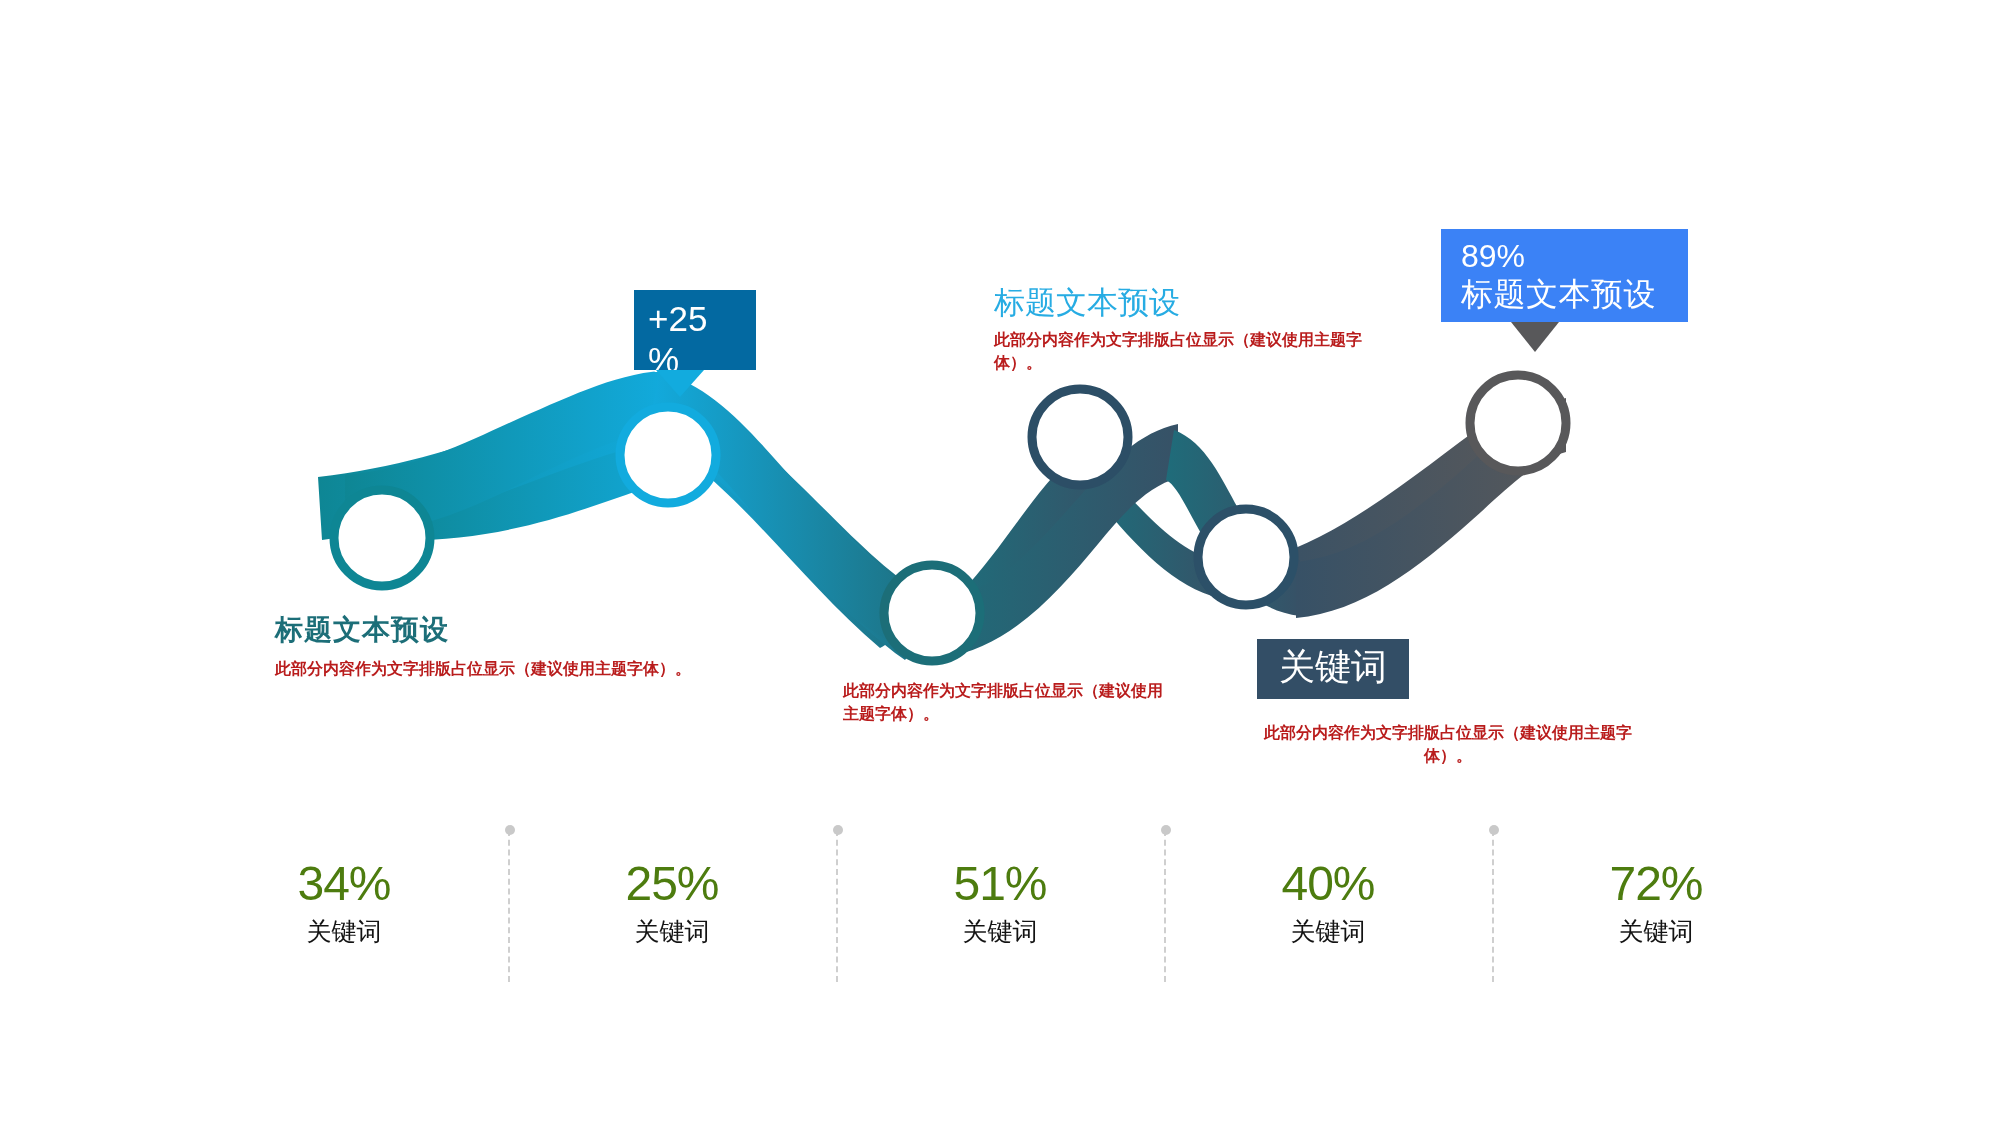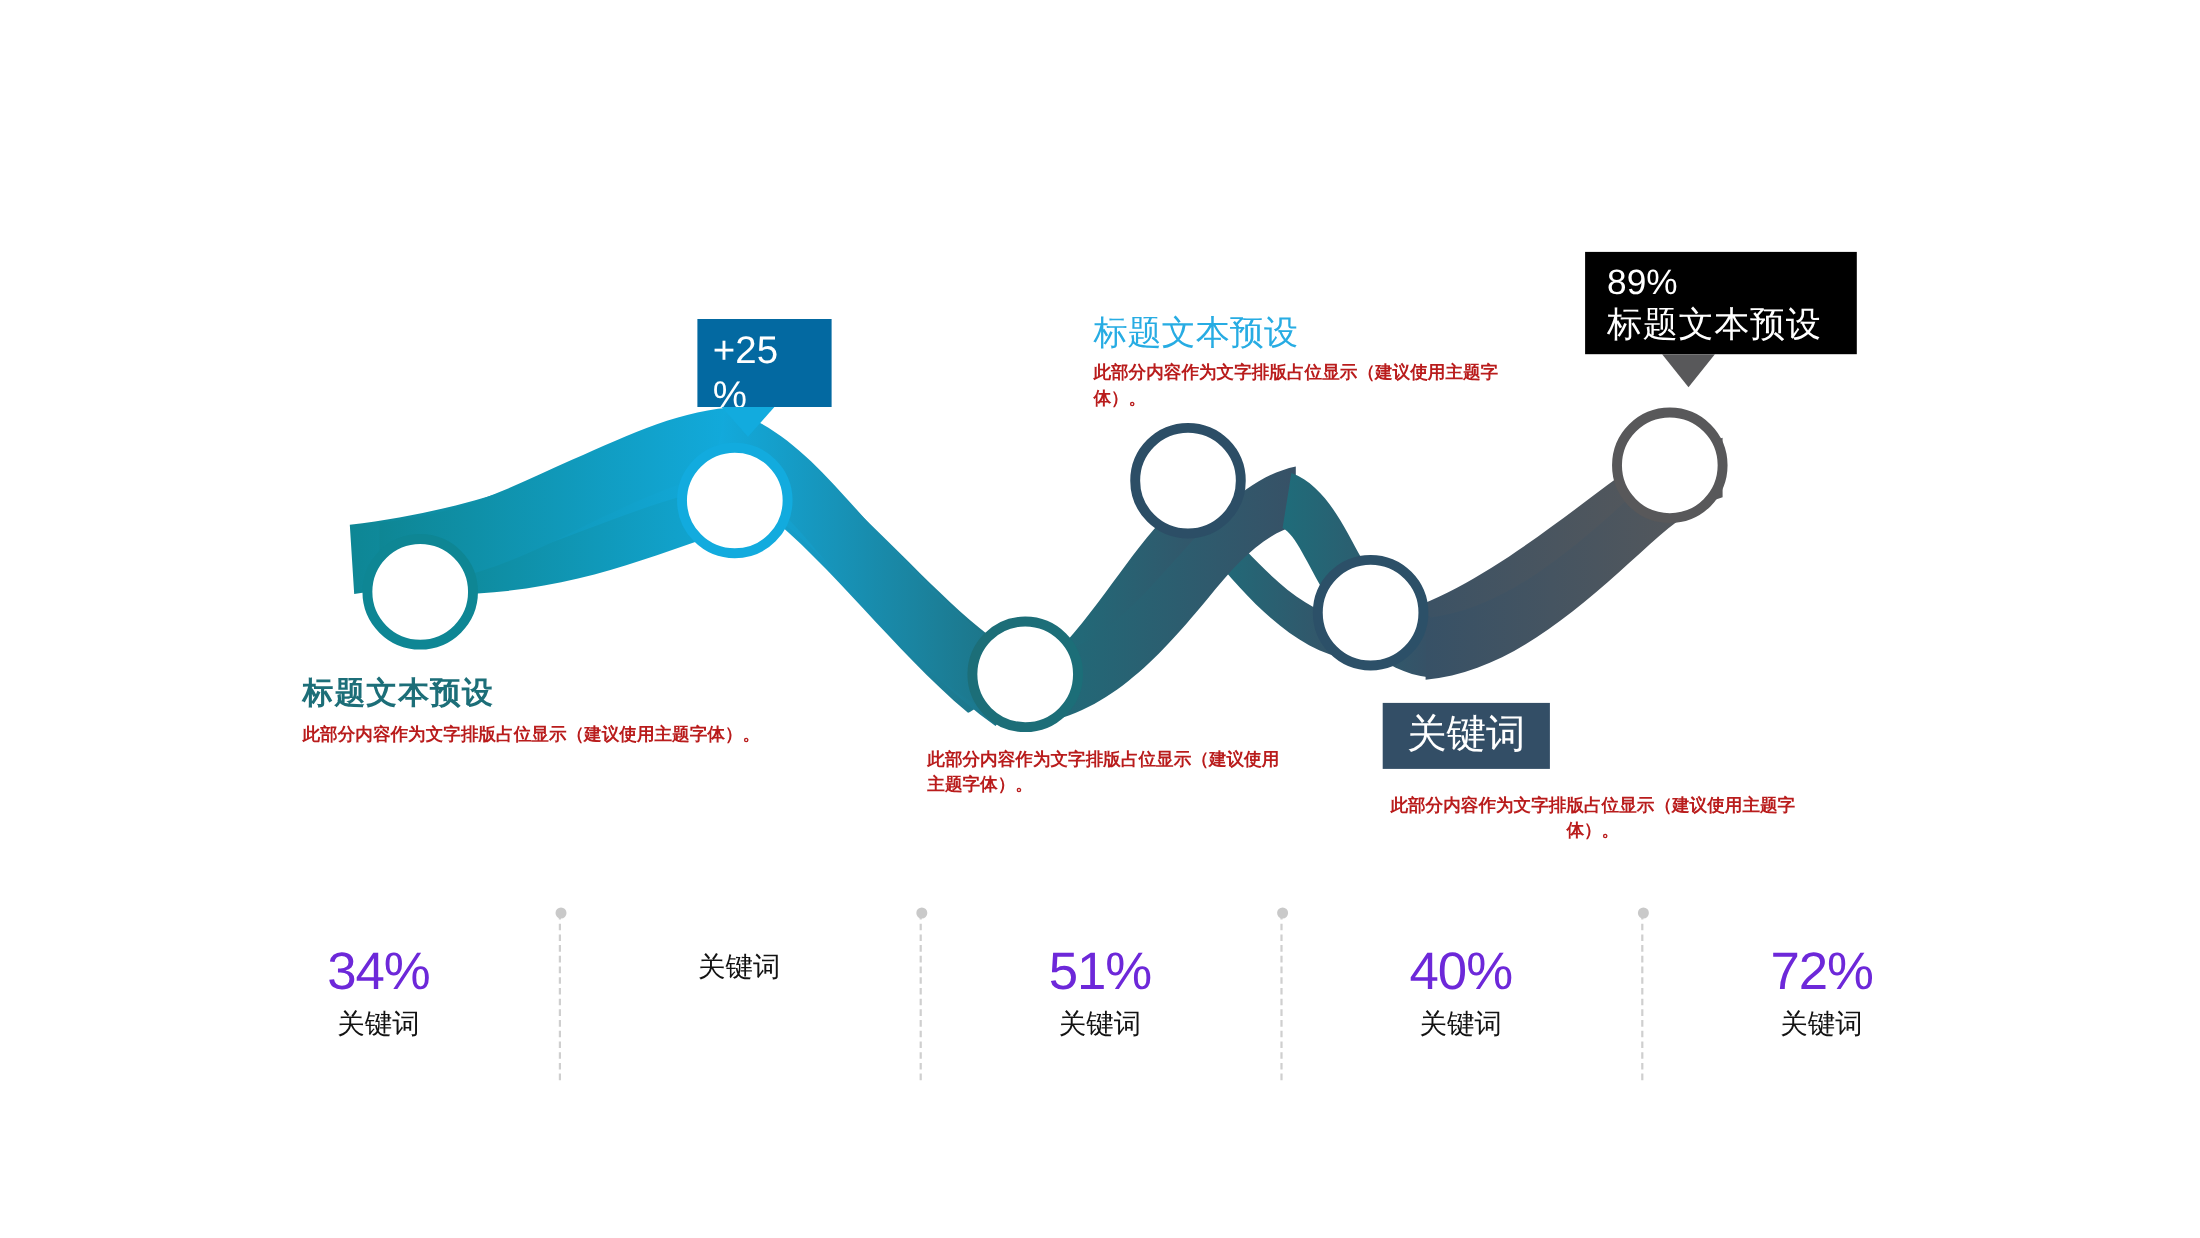--- a/index.html
+++ b/index.html
@@ -65,21 +65,21 @@
     top: 80px;
     border-top: 27px solid #12ABDE;
   }
 
   #callout-89 {
     left: 1441px;
     top: 229px;
     width: 247px;
   }
   #callout-89 .cbody {
-    background: #000000;
+    background: #3b82f6;
     height: 93px;
     font-size: 32px;
     font-weight: 400;
     padding: 9px 0 0 20px;
   }
   #callout-89 .tail {
     left: 70px;
     top: 93px;
     border-top: 30px solid #58585A;
   }
@@ -137,21 +137,21 @@
   }
   .stat {
     flex: 1 1 0;
     position: relative;
     text-align: center;
     padding-top: 28px;
   }
   .stat .val {
     font-size: 48px;
     font-weight: 400;
-    color: #6d28d9;
+    color: #4d7c0f;
     line-height: 1.08;
     letter-spacing: -1px;
   }
   .stat .lbl {
     font-size: 25px;
     font-weight: 400;
     color: #131313;
     margin-top: 6px;
     line-height: 1.2;
   }
@@ -309,20 +309,21 @@
     <p class="bdesc">此部分内容作为文字排版占位显示（建议使用主题字体）。</p>
   </div>
 
   <div id="stats">
     <div class="stat">
       <div class="val">34%</div>
       <div class="lbl">关键词</div>
     </div>
     <div class="stat">
       <div class="divider"></div>
+      <div class="val">25%</div>
       <div class="lbl">关键词</div>
     </div>
     <div class="stat">
       <div class="divider"></div>
       <div class="val">51%</div>
       <div class="lbl">关键词</div>
     </div>
     <div class="stat">
       <div class="divider"></div>
       <div class="val">40%</div>

